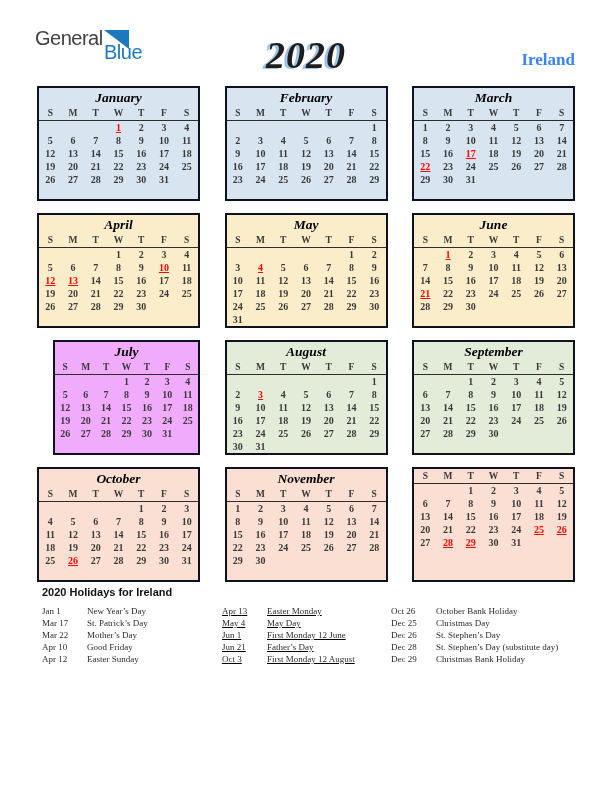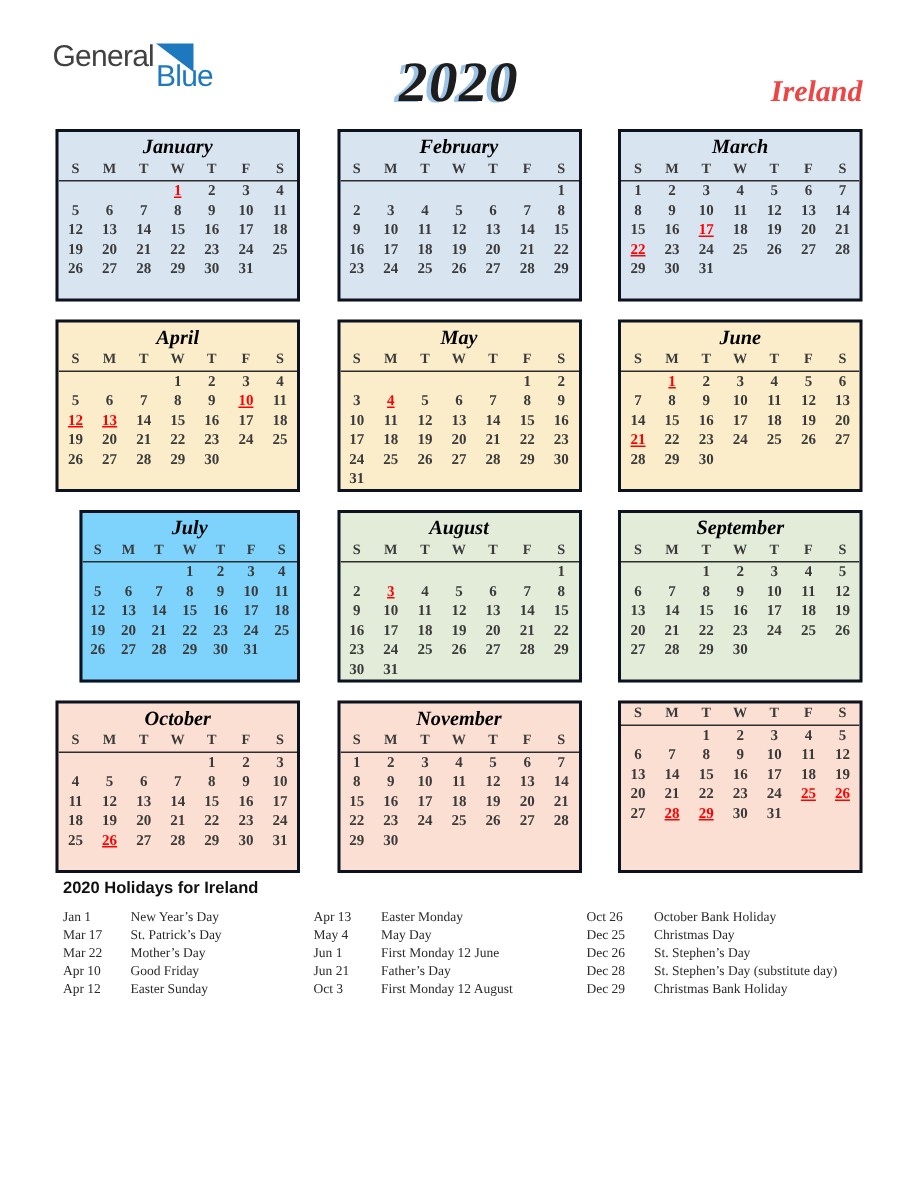--- a/index.html
+++ b/index.html
@@ -14,22 +14,22 @@
   .logo-r1 { white-space:nowrap; }
   .logo-general { font-size:20px; color:#414141; letter-spacing:-0.5px; }
   .logo-tri { display:inline-block; width:0; height:0;
               border-top:19px solid #1e78bd; border-left:25px solid transparent;
               margin-left:1px; vertical-align:-4px; }
   .logo-blue { font-size:20px; color:#1e78bd; text-align:right;
                margin-top:-7px; padding-right:3px; letter-spacing:-0.5px; }
   .year { position:absolute; left:0; right:0; top:33px; text-align:center;
           font-size:38px; font-weight:bold; font-style:italic; color:#1d1d1d;
           text-shadow:-3px 1px 0 #9dc3e6; letter-spacing:1px; }
-  .country { position:absolute; right:37px; top:50px; font-size:20px;
-             font-weight:bold; font-style:italic; color:#ef4444; }
+  .country { position:absolute; right:37px; top:50px; font-size:17px;
+             font-weight:bold; color:#3b82f6; }
   
   .months { position:absolute; left:37px; top:86px;
             display:grid; grid-template-columns:repeat(3,163px);
             grid-auto-rows:115px; gap:12px 24.5px; }
   .month { border:2px solid #0c121f; overflow:hidden; }
   .m-title { height:18px; line-height:19px; text-align:center;
              font-size:13.5px; font-weight:bold; font-style:italic; color:#000; }
   .m-days { display:grid; grid-template-columns:repeat(7,1fr);
             height:15px; line-height:14px; text-align:center;
             border-bottom:1px solid #2d2d2d;
@@ -39,21 +39,21 @@
             font-size:10px; font-weight:bold; color:#3a3a3a; }
   .c { display:block; }
   .c.red { color:#ff0000; text-decoration:underline; }
   
   .holidays { position:absolute; left:42px; top:586px; width:545px; }
   .h-title { font-family:"Liberation Sans", sans-serif; font-weight:bold;
              font-size:11px; color:#111; margin-bottom:7px; }
   .h-cols { position:relative; height:70px; }
   .h-col { position:absolute; top:0; }
   .h-col0 { left:0; }
-  .h-col1 { left:167px; }
+  .h-col1 { left:180px;text-decoration:underline; }
   .h-col2 { left:349px; }
   .h-row { display:flex; height:12px; line-height:12px;
            font-size:9px; color:#2b2b2b; white-space:nowrap; }
   .h-date { width:45px; flex:0 0 45px; }
   .h-name { flex:1; }
 </style>
 </head>
 <body>
 
 <div class="page">
@@ -456,21 +456,21 @@
         <div class="m-week">
           <span class="c"></span>
           <span class="c"></span>
           <span class="c"></span>
           <span class="c"></span>
           <span class="c"></span>
           <span class="c"></span>
           <span class="c"></span>
         </div>
       </div>
-      <div class="month" style="background: #7dd3fc; margin-left: 16px;">
+      <div class="month" style="background: #f0abfc; margin-left: 16px;">
         <div class="m-title">July</div>
         <div class="m-days">
           <span class="c">S</span>
           <span class="c">M</span>
           <span class="c">T</span>
           <span class="c">W</span>
           <span class="c">T</span>
           <span class="c">F</span>
           <span class="c">S</span>
         </div>

